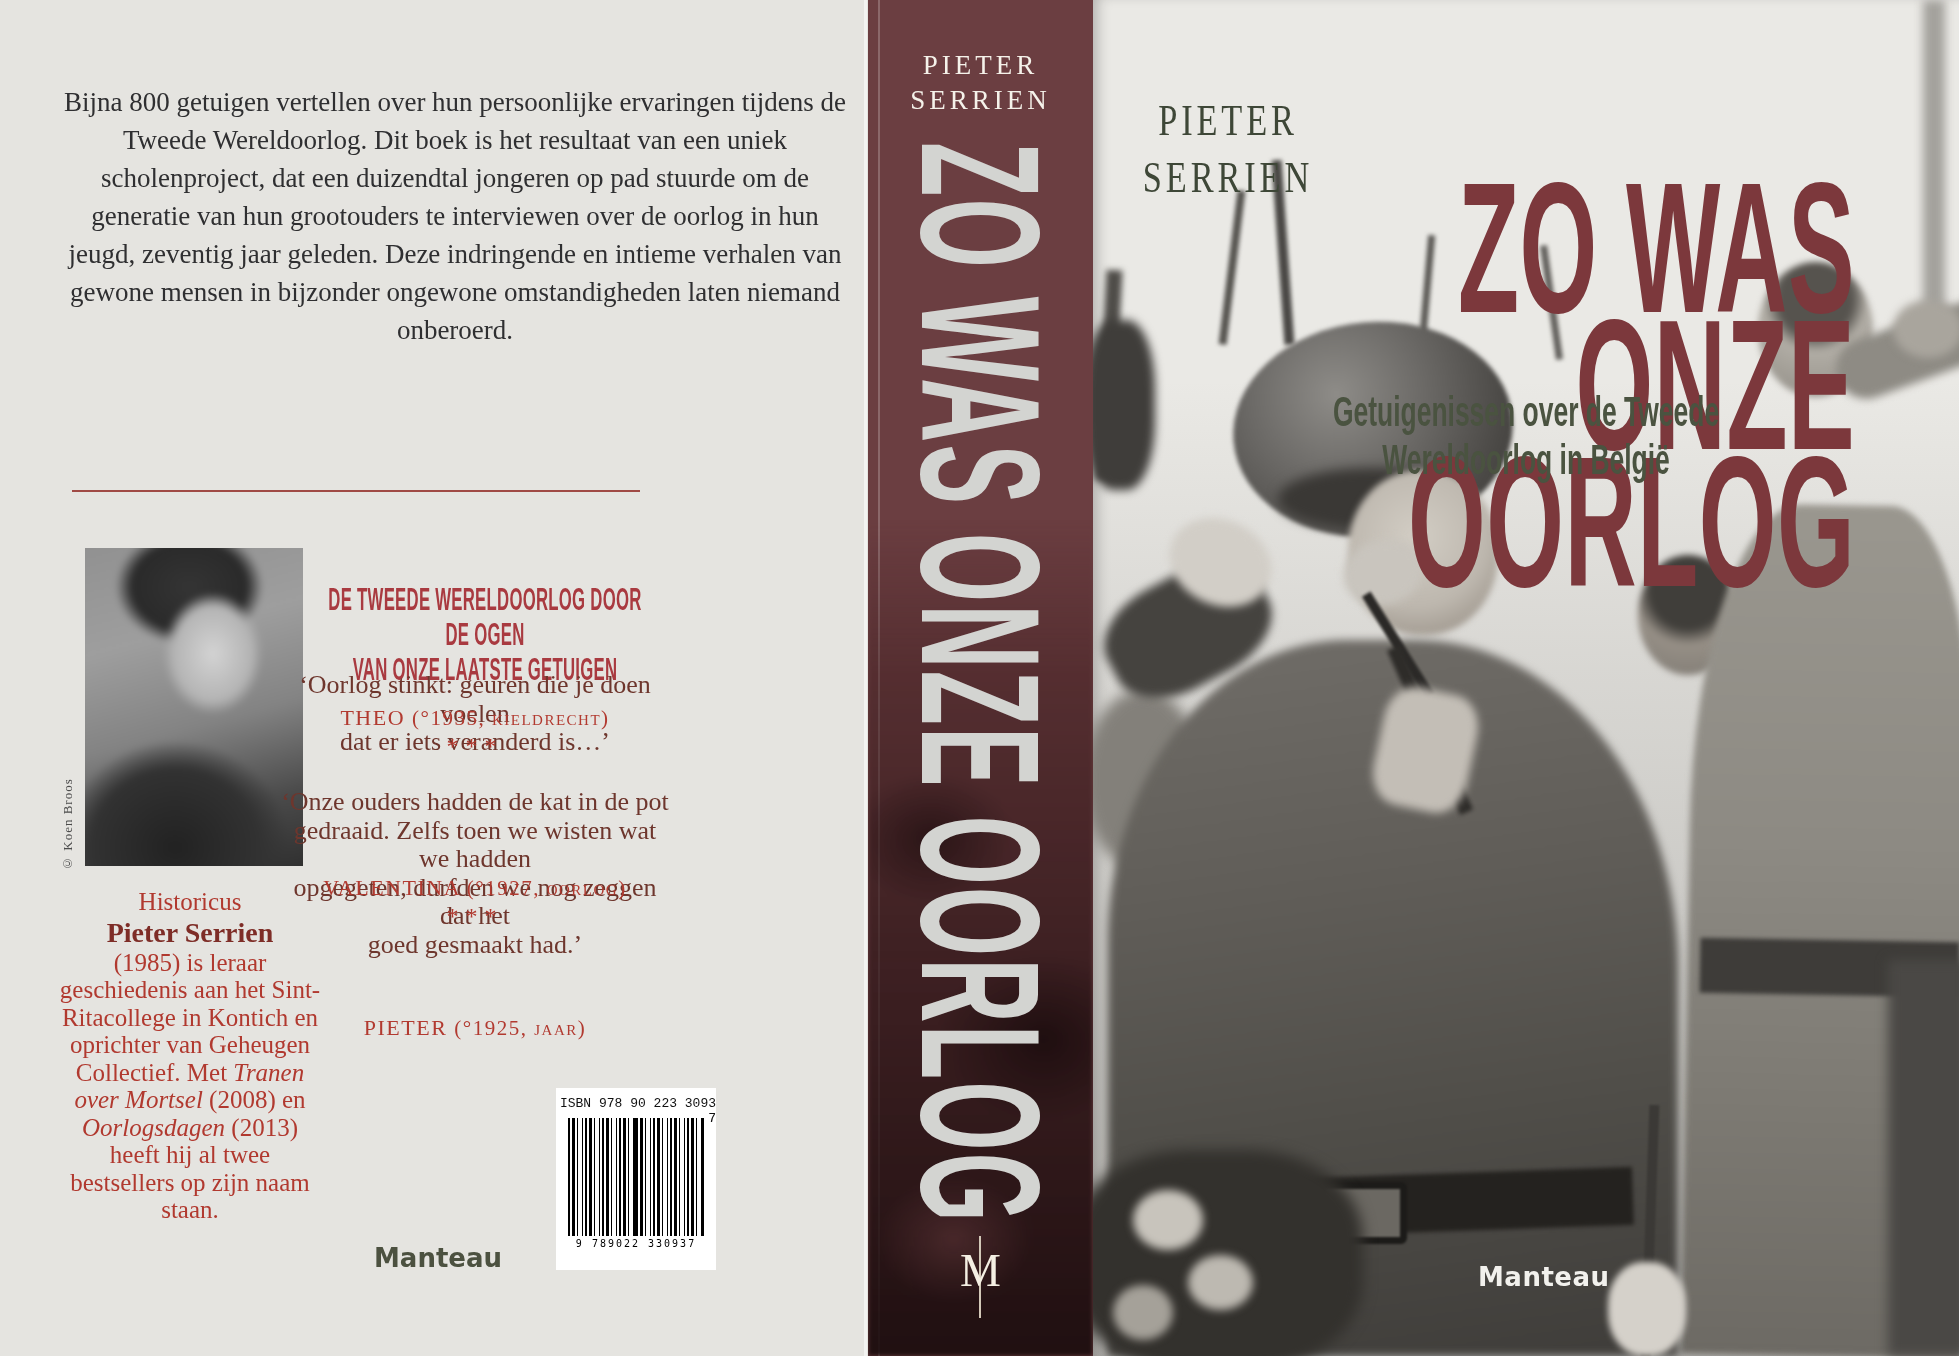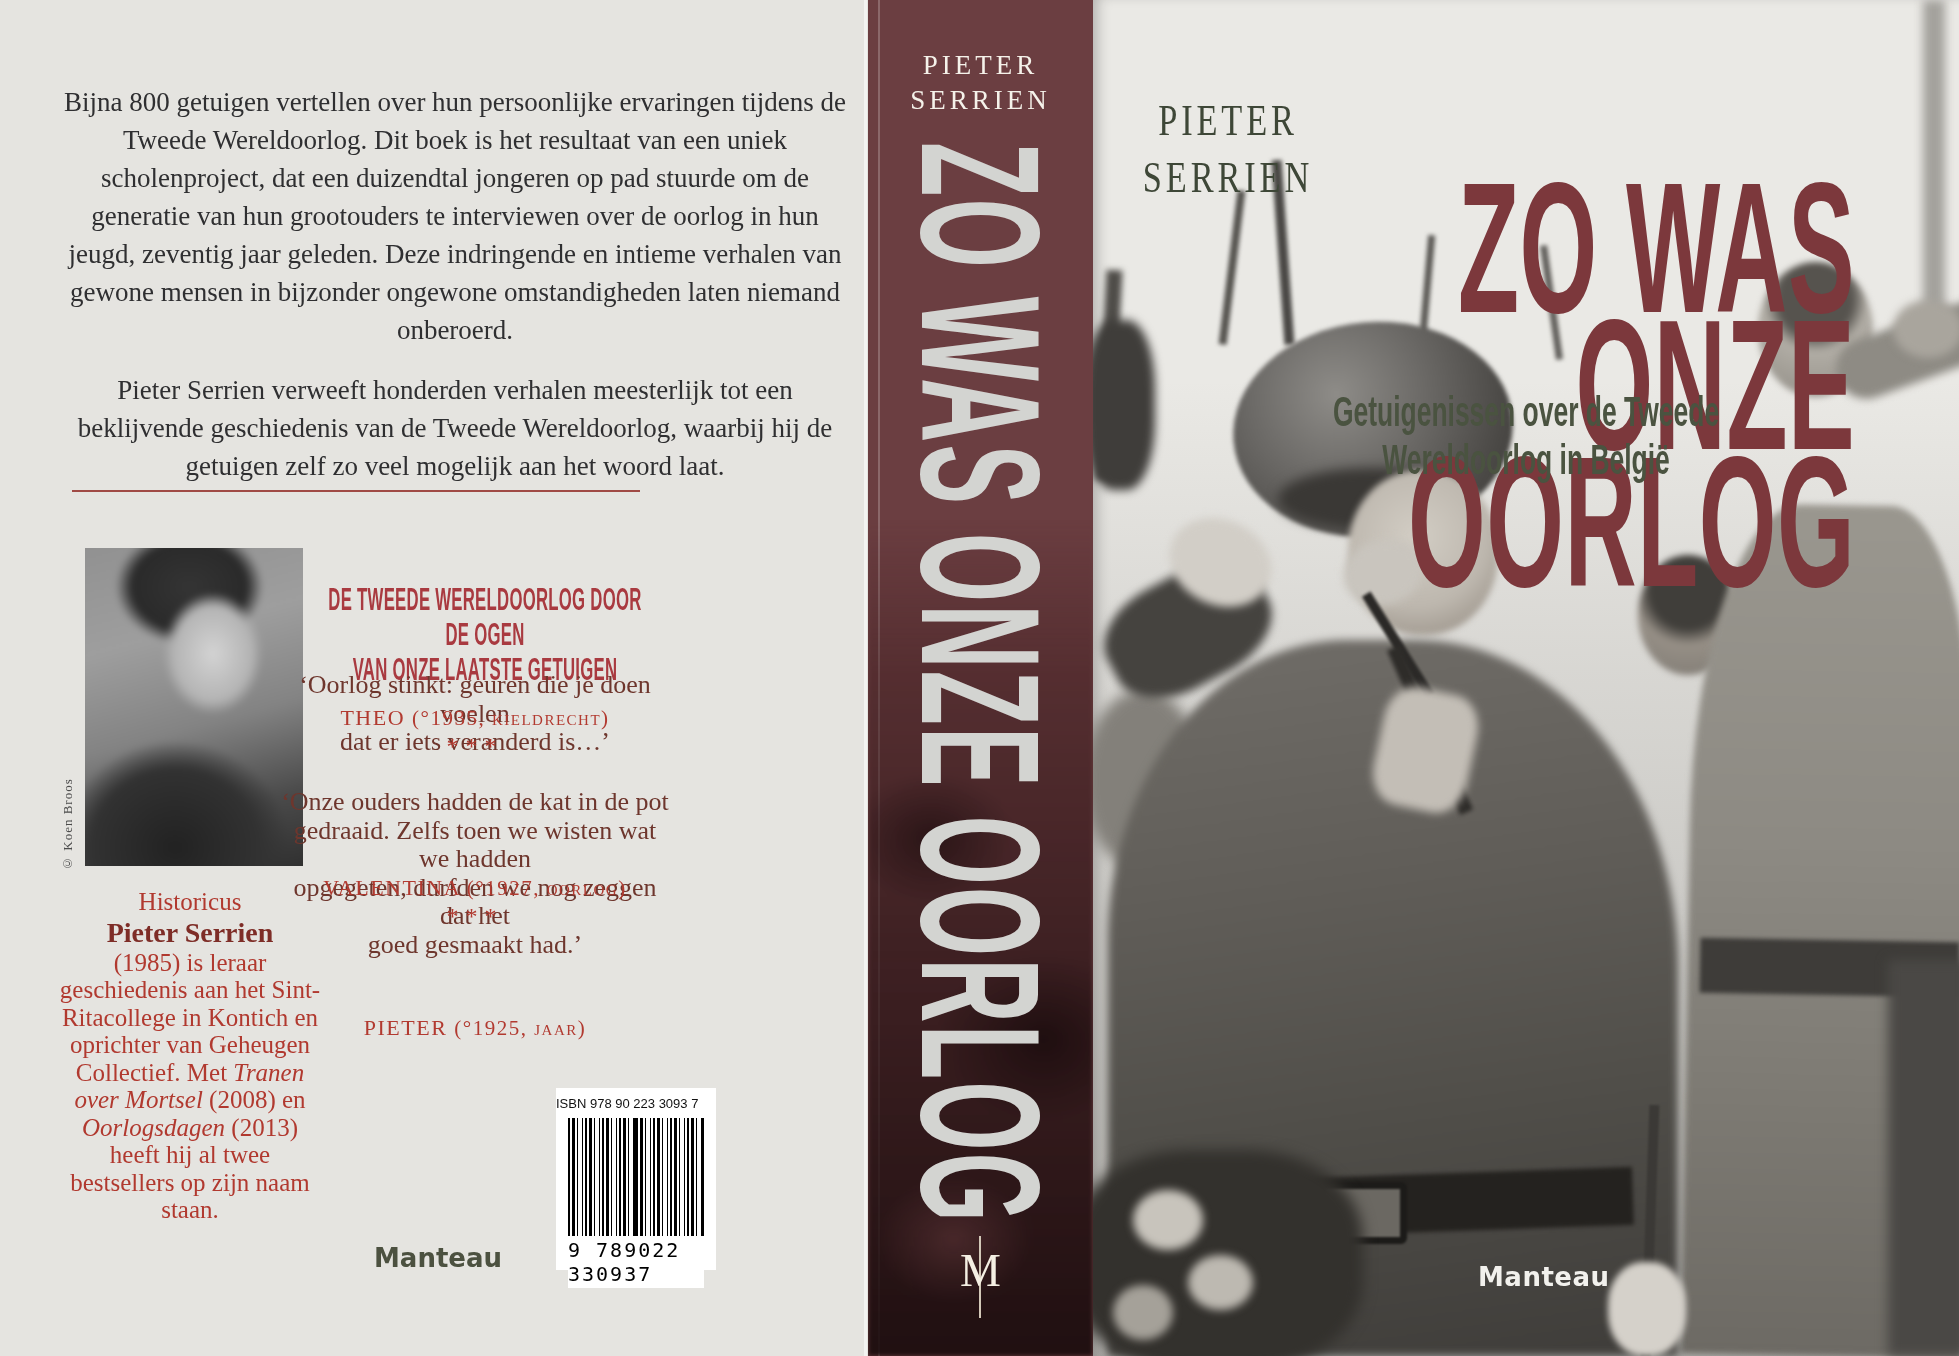--- a/index.html
+++ b/index.html
@@ -40,30 +40,30 @@
   #photo-credit{position:absolute;left:60px;top:756px;height:115px;width:20px;
      writing-mode:vertical-rl;transform:rotate(180deg);font-size:13px;color:#4b4b4b;
      letter-spacing:1px;font-family:"Liberation Serif",serif;}
   
   #bio{position:absolute;left:55px;top:888px;width:270px;text-align:center;
        font-size:25px;line-height:27.5px;color:#b1392f;}
   #bio .bio-name{font-weight:700;font-size:28px;line-height:33px;color:#7e2d27;}
   #bio .work{font-style:italic;}
   
   #isbn-box{position:absolute;left:556px;top:1088px;width:160px;height:182px;background:#ffffff;}
-  #isbn-label{position:absolute;left:0;top:8px;width:100%;text-align:left;
-      font-family:Liberation Sans, sans-serif;font-size:13px;color:#111;}
+  #isbn-label{position:absolute;left:0;top:8px;width:100%;text-align:right;
+      font-family:Liberation Mono, monospace;font-size:13px;color:#111;}
   #bars{position:absolute;left:12px;top:30px;width:136px;height:118px;
       background:repeating-linear-gradient(90deg,
         #000 0 2px,#fff 2px 4px,#000 4px 7px,#fff 7px 9px,#000 9px 10px,
         #fff 10px 14px,#000 14px 15px,#fff 15px 17px);}
   .guard{position:absolute;top:30px;width:2px;height:128px;background:#000;}
   #guard-l{left:12px;} #guard-m{left:78px;} #guard-r{left:146px;}
   #isbn-digits{position:absolute;left:12px;top:148px;width:136px;background:#fff;
-      text-align:left;font-family:"DejaVu Sans Mono",monospace;font-size:20px;
+      text-align:center;font-family:"DejaVu Sans Mono",monospace;font-size:10px;
       letter-spacing:2px;color:#000;padding:2px 0;}
   #publisher-back{position:absolute;left:368px;top:1243px;width:140px;text-align:center;
       font-family:"DejaVu Sans","Liberation Sans",sans-serif;font-weight:600;
       font-size:26px;color:#4c5140;}
   .fold-line{position:absolute;top:0;height:1356px;width:3px;background:rgba(255,255,255,0.55);}
   
   #spine{position:absolute;left:868px;top:0;width:225px;height:1356px;background:#6b3e41;overflow:hidden;}
   #spine-tint{position:absolute;left:0;top:520px;width:225px;height:836px;
      background:
        radial-gradient(ellipse 120px 95px at 28% 38%, rgba(18,7,8,0.55), rgba(0,0,0,0) 70%),
@@ -147,21 +147,20 @@
   .s31{left:795px;top:960px;width:80px;height:396px;background:#4a4845;filter:blur(6px);}
   .s32{left:830px;top:0;width:22px;height:320px;background:#a3a19c;filter:blur(5px);}
 </style>
 </head>
 <body>
 
 <div id="page">
 
   <section id="back">
     <p class="blurb" id="blurb1">Bijna 800 getuigen vertellen over hun persoonlijke ervaringen tijdens de Tweede Wereldoorlog. Dit boek is het resultaat van een uniek scholenproject, dat een duizendtal jongeren op pad stuurde om de generatie van hun grootouders te interviewen over de oorlog in hun jeugd, zeventig jaar geleden. Deze indringende en intieme verhalen van gewone mensen in bijzonder ongewone omstandigheden laten niemand onberoerd.</p>
-    <p class="blurb" id="blurb2">Pieter Serrien verweeft honderden verhalen meesterlijk tot een beklijvende geschiedenis van de Tweede Wereldoorlog, waarbij hij de getuigen zelf zo veel mogelijk aan het woord laat.</p>
 
     <div class="divider"></div>
 
     <div id="author-photo">
       <div class="art"></div>
     </div>
     <div id="photo-credit">© Koen Broos</div>
 
     <div id="bio">
       <div class="bio-title">Historicus</div>

